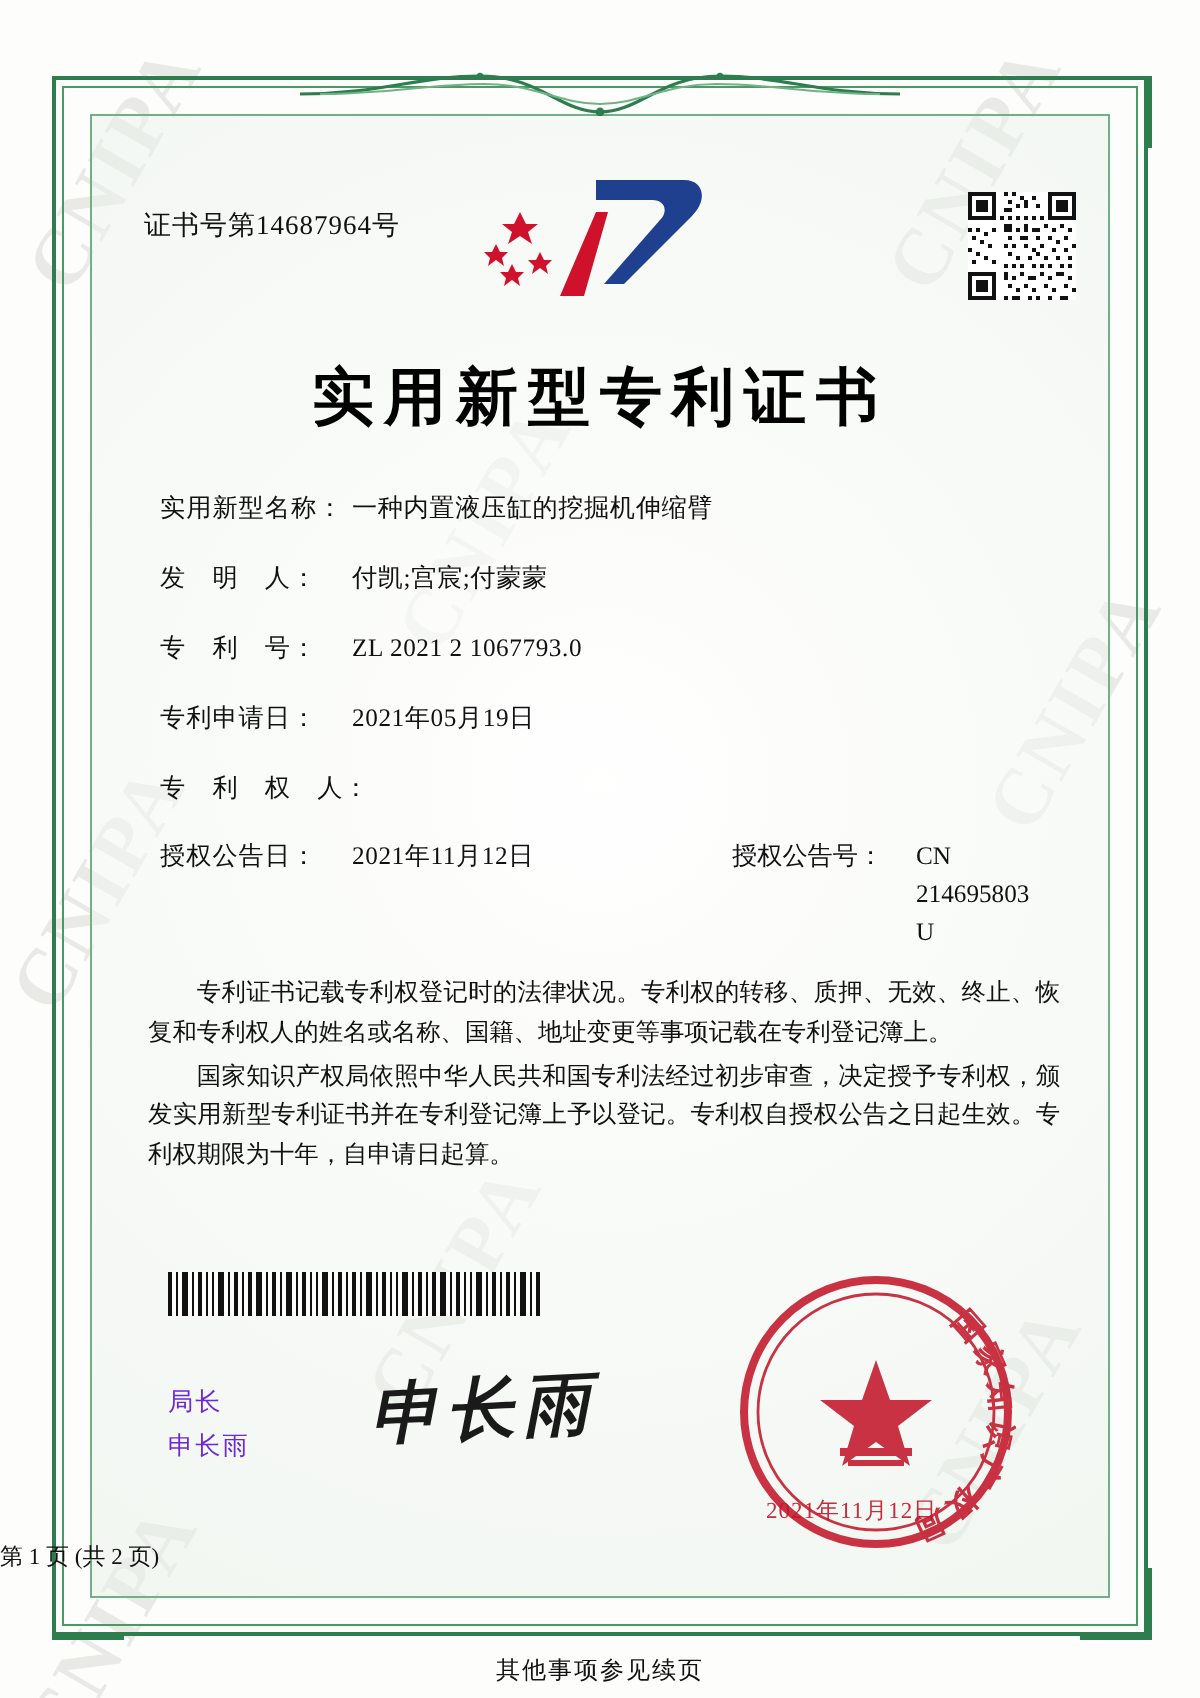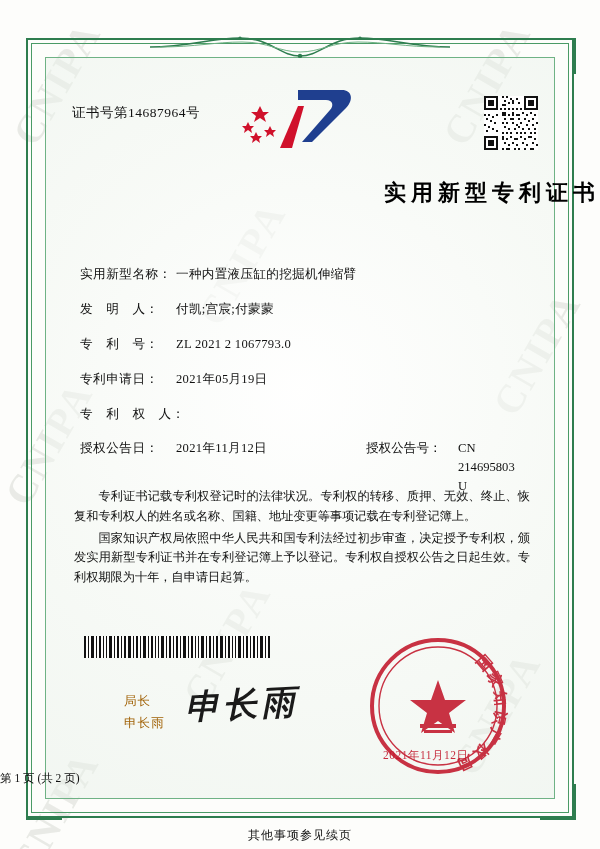--- a/index.html
+++ b/index.html
@@ -100,36 +100,35 @@
     left: 50%; top: 86px;
     transform: translateX(-50%);
     width: 116px; height: 72px;
   }
   .logo svg { display: block; }
 
   
   .doc-title {
     position: absolute;
     left: 0; right: 0; top: 178px;
-    text-align: right;
+    text-align: center;
     font-family: "Liberation Serif", serif;
-    font-size: 22px;
+    font-size: 31px;
     font-weight: bold;
     letter-spacing: 5px;
     color: #000;
   }
 
   
   .fields {
     position: absolute;
     left: 80px; top: 245px;
     width: 446px;
     font-size: 12.6px;
     color: #111;
-    margin-top: 20px;
   }
   .frow {
     display: flex;
     align-items: flex-start;
     margin-bottom: 16px;
     line-height: 1.5;
   }
   .flabel {
     width: 96px;
     flex: 0 0 96px;
@@ -164,23 +163,22 @@
     width: 186px; height: 22px;
   }
   .barcode svg { display: block; }
 
   
   .sig-label {
     position: absolute;
     left: 84px; top: 690px;
     font-size: 12.6px;
     line-height: 1.75;
-    color: #a16207;
+    color: #6d28d9;
     letter-spacing: 1px;
-    margin-left: 40px;
   }
   .sig-hand {
     position: absolute;
     left: 185px; top: 682px;
     font-family: "Liberation Serif", serif;
     font-size: 34px;
     font-weight: bold;
     font-style: italic;
     color: #1a1a1a;
     letter-spacing: 4px;

